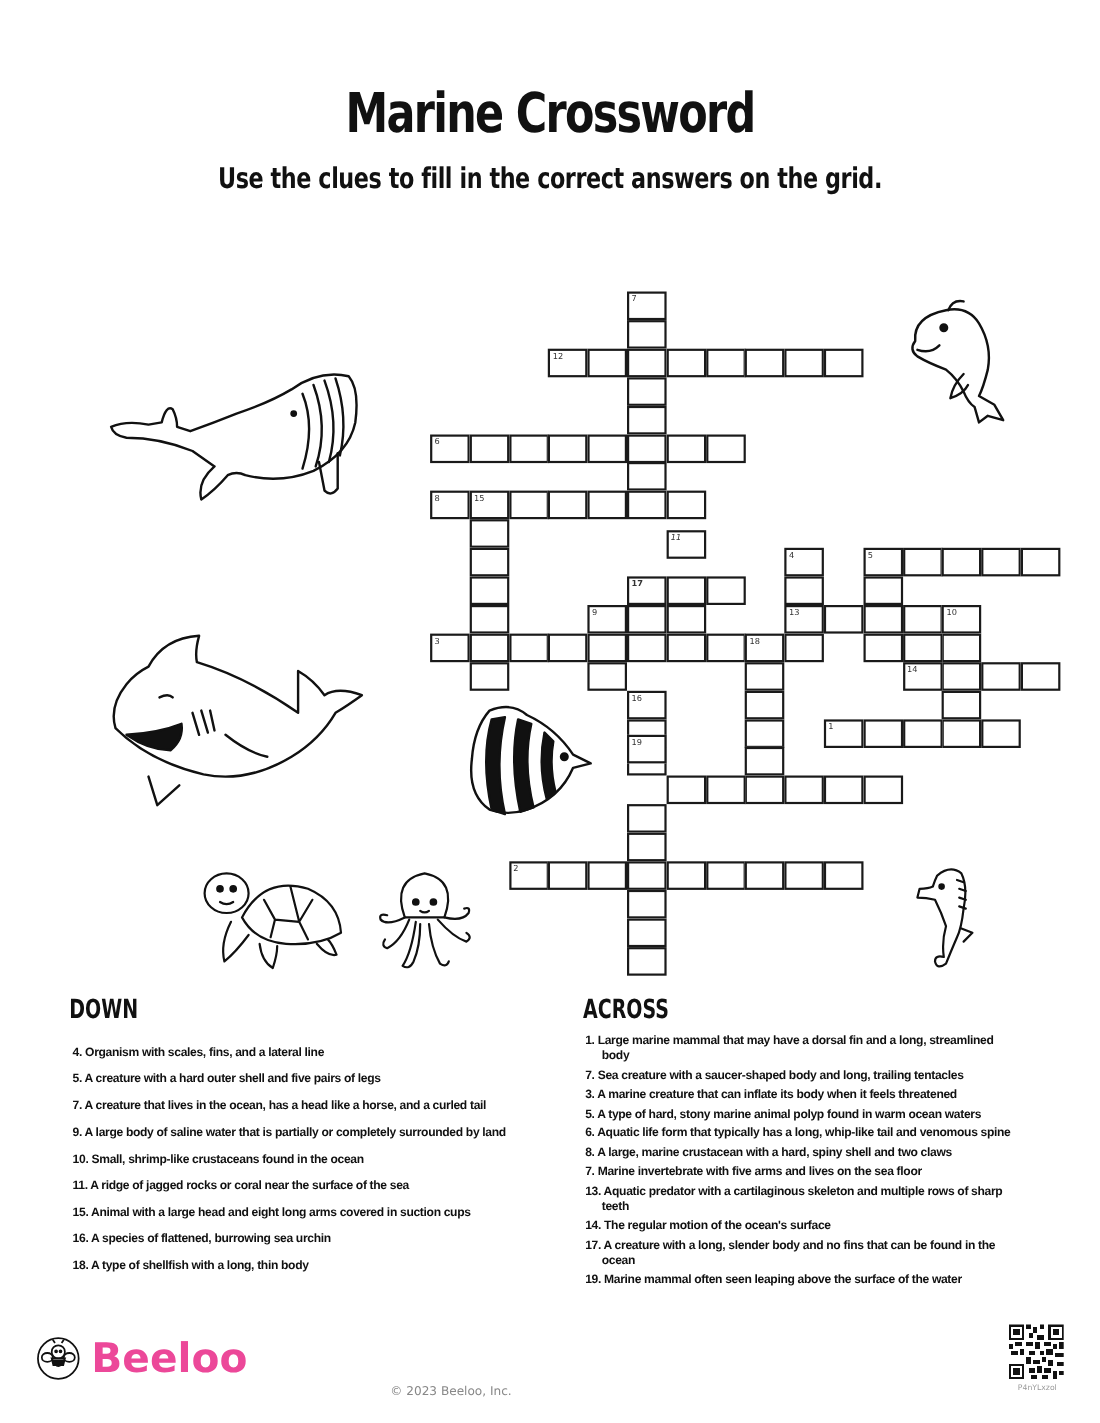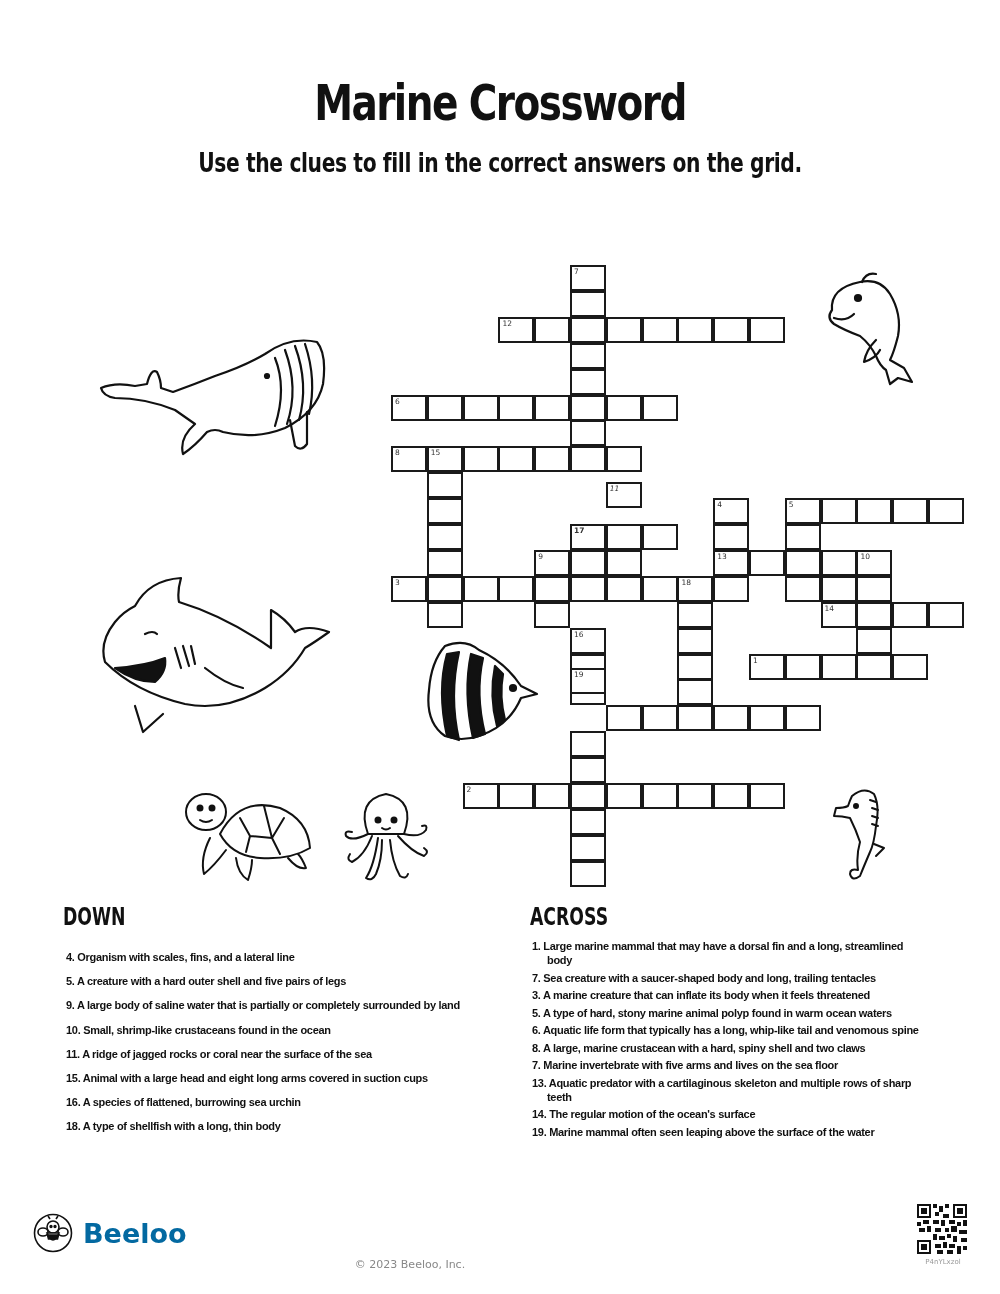--- a/index.html
+++ b/index.html
@@ -9,21 +9,21 @@
   #grid { position:absolute; left:0; top:0; width:1000px; height:900px; }
   .cell { position:absolute; width:36px; height:26px; box-sizing:border-box; border:2.5px solid #1a1a1a; background:#fff; }
   .cell .num { position:absolute; left:2px; top:0px; font-family:"DejaVu Sans", sans-serif; font-size:7.5px; color:#333; line-height:9px; }
   .illus { position:absolute; }
   .clue-head { position:absolute; font-family:"DejaVu Sans", sans-serif; font-weight:bold; font-size:24px; transform:scaleX(0.72); transform-origin:left; margin:0; }
   .clues { position:absolute; list-style:none; margin:0; padding:0; }
   .clues li { font-family:"Liberation Sans", sans-serif; font-weight:bold; font-size:11px; transform-origin:left; line-height:14px; letter-spacing:-0.3px; }
   .down-list li { margin-bottom:10.2px; }
   .across-list li { margin-bottom:3.5px; padding-left:15px; text-indent:-15px; }
   .logo { position:absolute; left:33px; top:1213px; display:flex; align-items:center; gap:10px; }
-  .logo-text { font-family:"DejaVu Sans", sans-serif; font-weight:bold; font-size:27px; color:#0369a1; }
+  .logo-text { font-family:"DejaVu Sans", sans-serif; font-weight:bold; font-size:37px; color:#ec4899; }
   .copyright { position:absolute; left:0; width:820px; top:1258px; text-align:center; font-family:"DejaVu Sans", sans-serif; font-size:11px; color:#888; }
   .qr { position:absolute; left:917px; top:1204px; width:50px; height:50px; }
   .qr-code { position:absolute; left:900px; width:86px; top:1258px; text-align:center; font-family:"DejaVu Sans", sans-serif; font-size:7px; color:#999; }
 </style>
 </head>
 <body>
 
 <h1 class="title">Marine Crossword</h1>
 <p class="subtitle">Use the clues to fill in the correct answers on the grid.</p>
 
@@ -234,39 +234,41 @@
   <path d="M22 10 Q34 0 44 8 Q50 20 46 40 Q44 58 40 66 Q34 80 30 90 Q22 96 20 88 Q20 82 28 84 Q26 70 30 56 Q26 44 20 32 Q12 30 4 30 L6 22 Q14 22 18 20 Q20 14 22 10 Z"></path>
   <circle cx="26" cy="20" r="2" fill="#111"></circle>
   <path d="M40 14 L46 16 M42 22 L48 24 M42 30 L48 32 M42 38 L48 40"></path>
   <path d="M44 58 L54 62 L46 70"></path>
 </svg>
 
 <h2 class="clue-head" style="left:63px;top:903px">DOWN</h2>
 <ul class="clues down-list" id="down-list" style="left:66px;top:950px;width:420px">
     <li>4. Organism with scales, fins, and a lateral line</li>
     <li>5. A creature with a hard outer shell and five pairs of legs</li>
+    <li>7. A creature that lives in the ocean, has a head like a horse, and a curled tail</li>
     <li>9. A large body of saline water that is partially or completely surrounded by land</li>
     <li>10. Small, shrimp-like crustaceans found in the ocean</li>
     <li>11. A ridge of jagged rocks or coral near the surface of the sea</li>
     <li>15. Animal with a large head and eight long arms covered in suction cups</li>
     <li>16. A species of flattened, burrowing sea urchin</li>
     <li>18. A type of shellfish with a long, thin body</li>
   </ul>
 
 <h2 class="clue-head" style="left:530px;top:903px">ACROSS</h2>
 <ul class="clues across-list" id="across-list" style="left:532px;top:939px;width:390px">
     <li>1. Large marine mammal that may have a dorsal fin and a long, streamlined body</li>
     <li>7. Sea creature with a saucer-shaped body and long, trailing tentacles</li>
     <li>3. A marine creature that can inflate its body when it feels threatened</li>
     <li>5. A type of hard, stony marine animal polyp found in warm ocean waters</li>
     <li>6. Aquatic life form that typically has a long, whip-like tail and venomous spine</li>
     <li>8. A large, marine crustacean with a hard, spiny shell and two claws</li>
     <li>7. Marine invertebrate with five arms and lives on the sea floor</li>
     <li>13. Aquatic predator with a cartilaginous skeleton and multiple rows of sharp teeth</li>
     <li>14. The regular motion of the ocean's surface</li>
+    <li>17. A creature with a long, slender body and no fins that can be found in the ocean</li>
     <li>19. Marine mammal often seen leaping above the surface of the water</li>
   </ul>
 
 <div class="logo">
   <svg width="40" height="40" viewBox="0 0 40 40" fill="none" stroke="#111" stroke-width="1.6">
     <circle cx="20" cy="20" r="18.5"></circle>
     <ellipse cx="10" cy="19" rx="5" ry="4"></ellipse>
     <ellipse cx="30" cy="19" rx="5" ry="4"></ellipse>
     <circle cx="20" cy="14" r="6" fill="#fff"></circle>
     <circle cx="18" cy="13.5" r="0.9" fill="#111"></circle>

